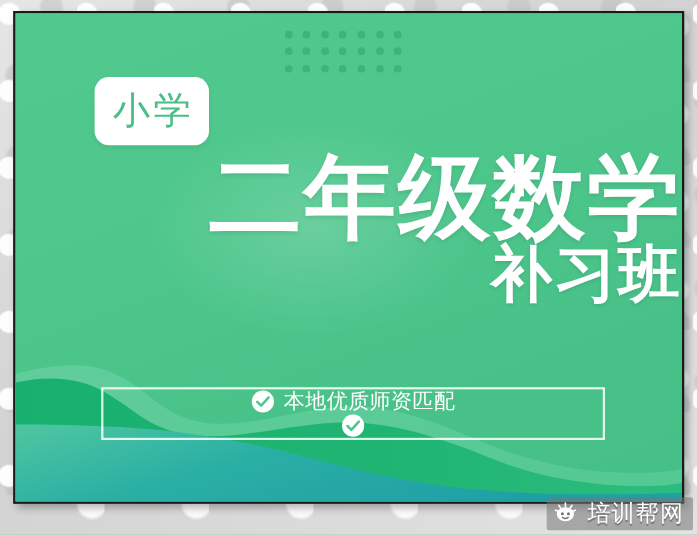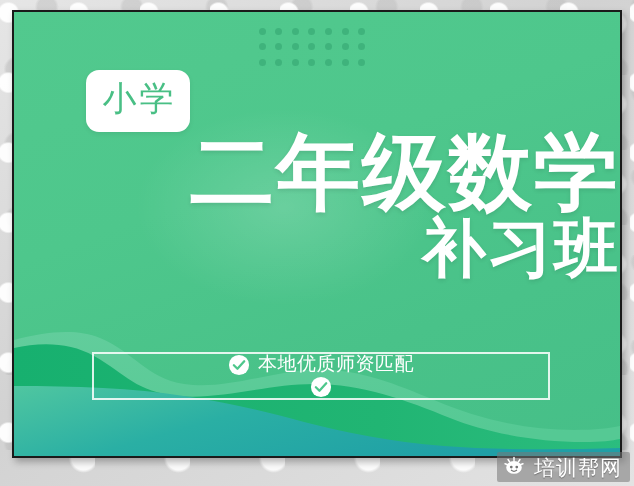--- a/index.html
+++ b/index.html
@@ -37,21 +37,20 @@
     position: absolute;
     left: 12px;
     top: 10px;
     width: 610px;
     height: 448px;
     border: 2px solid #1a1a1a;
     box-sizing: border-box;
     box-shadow: 3px 4px 7px rgba(0,0,0,0.28);
     background: #4ec68c;
     overflow: hidden;
-    font-family: Liberation Mono, monospace;
   }
   .poster-inner {
     position: absolute;
     inset: 0;
     background: linear-gradient(160deg, #52c98e 0%, #4ec78c 38%, #49c289 70%, #46bf88 100%);
     overflow: hidden;
   }
   .glow {
     position: absolute;
     left: 120px;
@@ -120,21 +119,21 @@
   }
   .headline .line1 {
     font-size: 84px;
     line-height: 0.98;
     letter-spacing: 2px;
     text-shadow: 0 2px 4px rgba(0,0,0,0.10);
     white-space: nowrap;
     padding-left: 6px;
   }
   .headline .line2 {
-    font-size: 64px;
+    font-size: 56px;
     line-height: 1.1;
     letter-spacing: 2px;
     text-shadow: 0 2px 4px rgba(0,0,0,0.10);
     white-space: nowrap;
     margin-top: -2px;
   }
 
   
   .waves {
     position: absolute;

